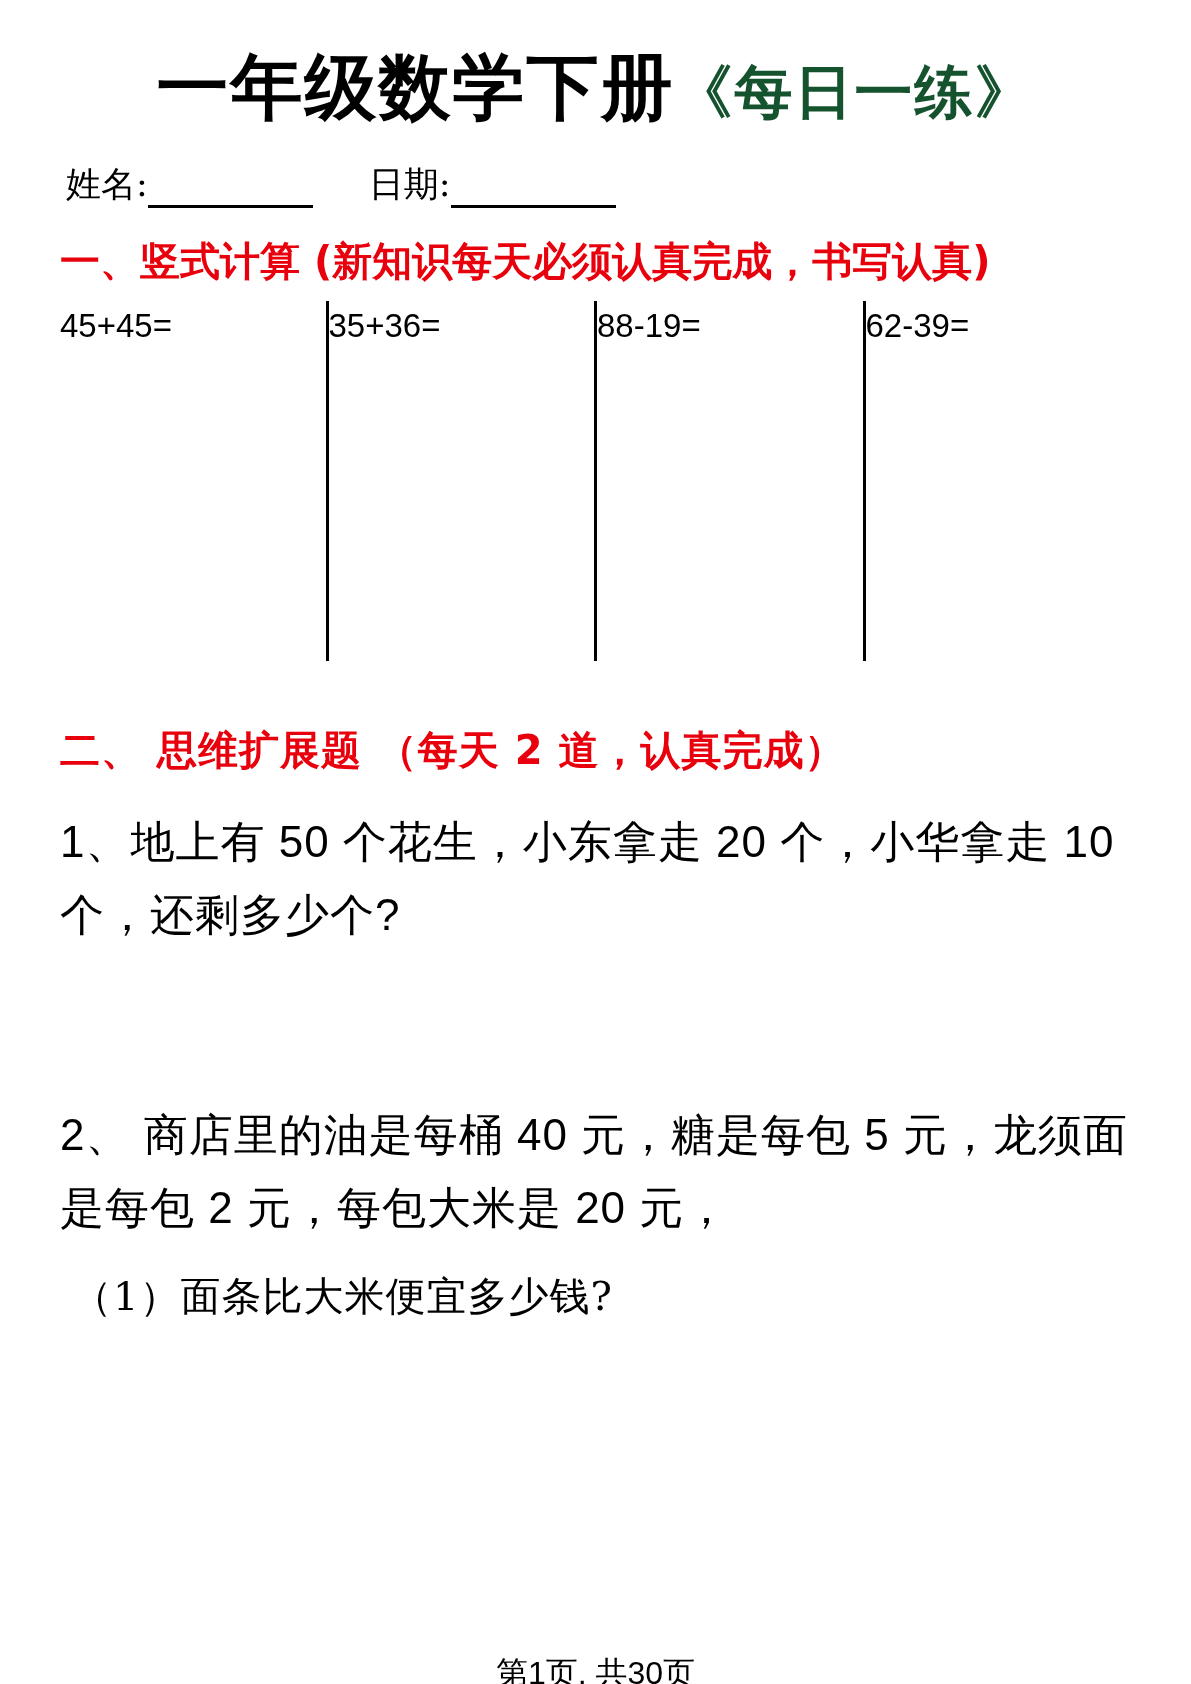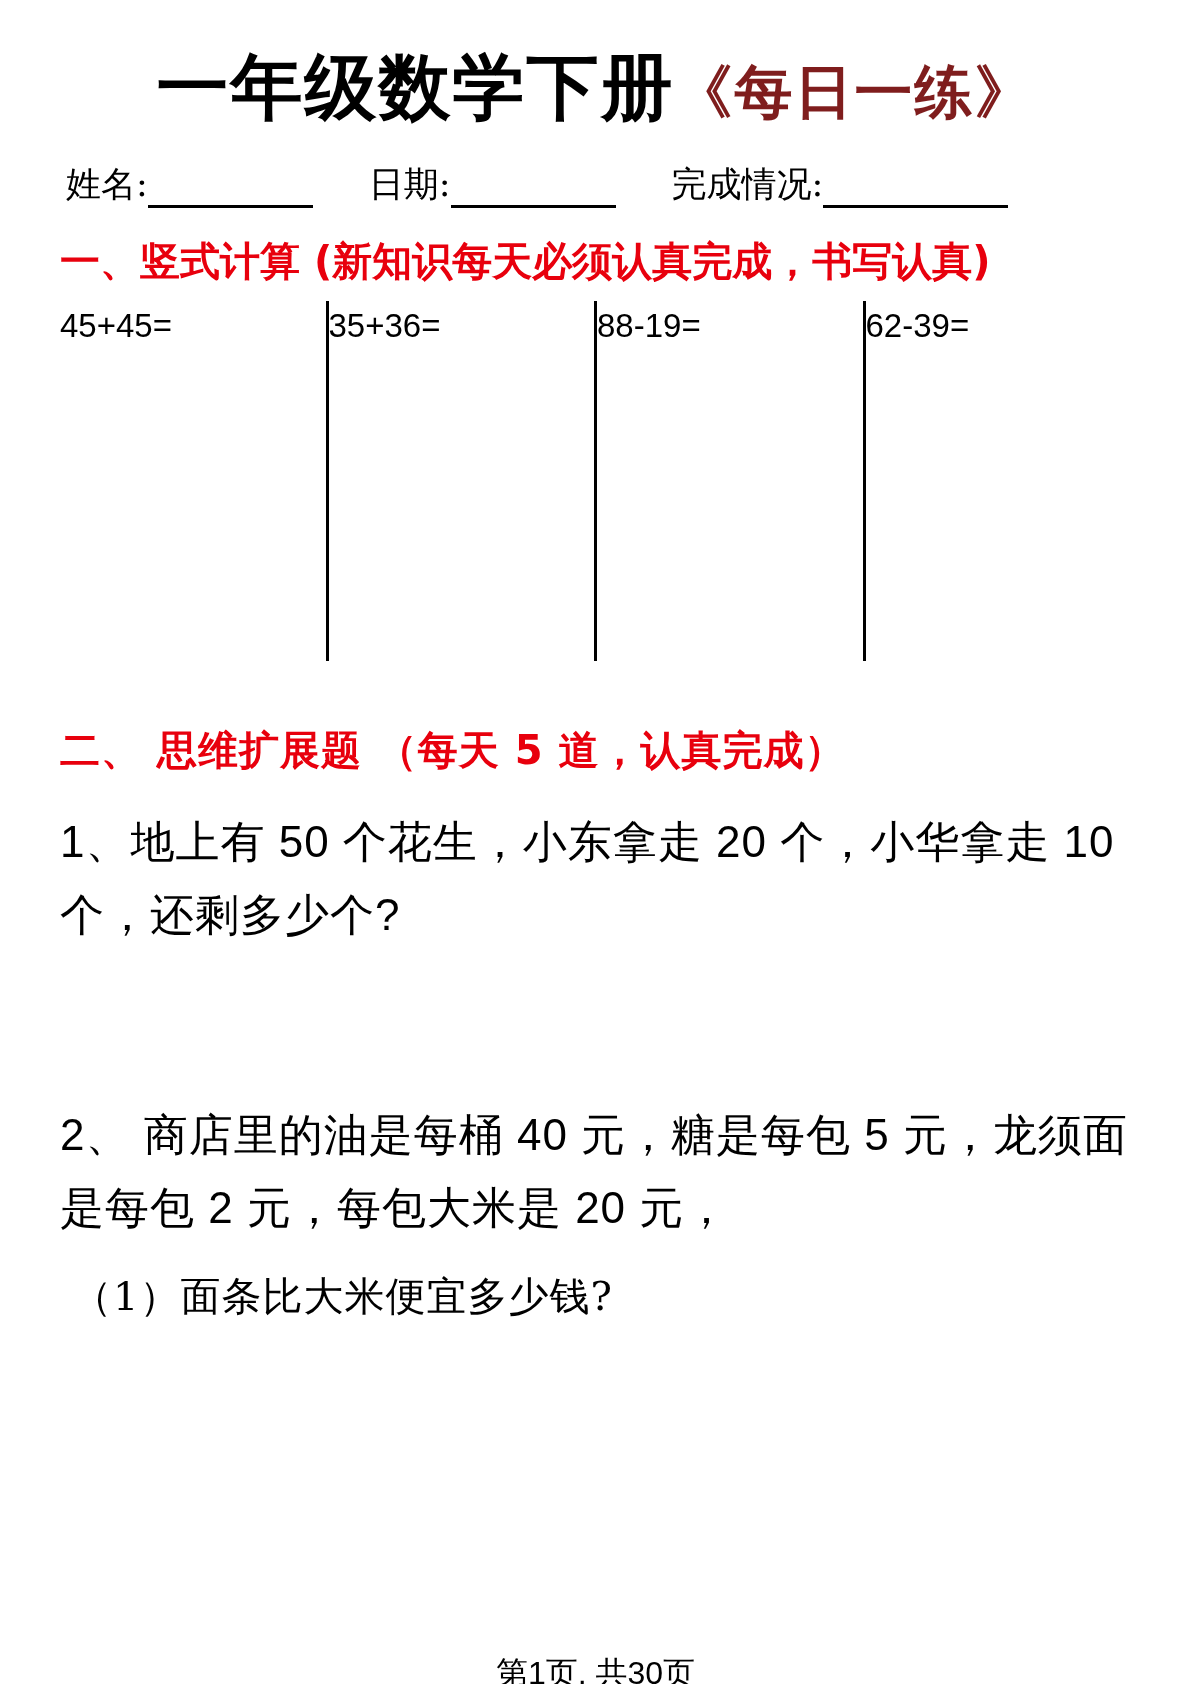--- a/index.html
+++ b/index.html
@@ -35,21 +35,21 @@
     font-weight: bold;
     font-size: 72px;
     letter-spacing: 2px;
     color: #000;
   }
   .title .t-red {
     font-family: "DejaVu Sans", sans-serif;
     font-weight: bold;
     font-size: 58px;
     letter-spacing: 2px;
-    color: #7f1d1d;
+    color: #14532d;
   }
 
   
   .info-line {
     display: flex;
     align-items: flex-end;
     margin-top: 34px;
     padding: 0 6px;
     font-size: 35px;
     font-family: "DejaVu Serif", serif;
@@ -155,49 +155,45 @@
     <div class="info-group">
       <span class="info-label">姓名:</span>
       <span class="blank-line bl-name"></span>
     </div>
     <span class="gap-a"></span>
     <div class="info-group">
       <span class="info-label">日期:</span>
       <span class="blank-line bl-date"></span>
     </div>
     <span class="gap-b"></span>
-    <div class="info-group">
-      <span class="info-label">完成情况:</span>
-      <span class="blank-line bl-done"></span>
+  </div>
+
+  <div class="sec-heading" id="sec1-heading">一、竖式计算 (新知识每天必须认真完成，书写认真)</div>
+
+  <div class="vcalc">
+    <div class="vcalc-row">
+      <div class="vcalc-cell">
+        <span>45+45=</span>
+      </div>
+      <div class="vcalc-sep"></div>
+      <div class="vcalc-cell">
+        <span>35+36=</span>
+      </div>
+      <div class="vcalc-sep"></div>
+      <div class="vcalc-cell">
+        <span>88-19=</span>
+      </div>
+      <div class="vcalc-sep"></div>
+      <div class="vcalc-cell">
+        <span>62-39=</span>
+      </div>
     </div>
   </div>
 
-  <div class="sec-heading" id="sec1-heading">一、竖式计算 (新知识每天必须认真完成，书写认真)</div>
-
-  <div class="vcalc">
-    <div class="vcalc-row">
-      <div class="vcalc-cell">
-        <span>45+45=</span>
-      </div>
-      <div class="vcalc-sep"></div>
-      <div class="vcalc-cell">
-        <span>35+36=</span>
-      </div>
-      <div class="vcalc-sep"></div>
-      <div class="vcalc-cell">
-        <span>88-19=</span>
-      </div>
-      <div class="vcalc-sep"></div>
-      <div class="vcalc-cell">
-        <span>62-39=</span>
-      </div>
-    </div>
-  </div>
-
-  <div class="sec-heading" id="sec2-heading">二、 思维扩展题 （每天 5 道，认真完成）</div>
+  <div class="sec-heading" id="sec2-heading">二、 思维扩展题 （每天 2 道，认真完成）</div>
 
   <div class="prob">1、地上有 50 个花生，小东拿走 20 个，小华拿走 10 个，还剩多少个?</div>
   <div class="spacer-sm"></div>
 
   <div class="prob">2、 商店里的油是每桶 40 元，糖是每包 5 元，龙须面是每包 2 元，每包大米是 20 元，</div>
   <div class="sub-prob">（1）面条比大米便宜多少钱?</div>
   <div class="spacer-md"></div>
 
   <div class="footer">第1页, 共30页</div>
 

